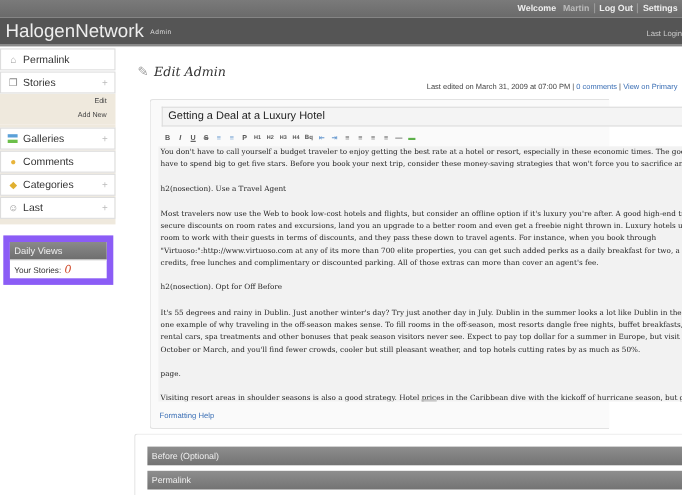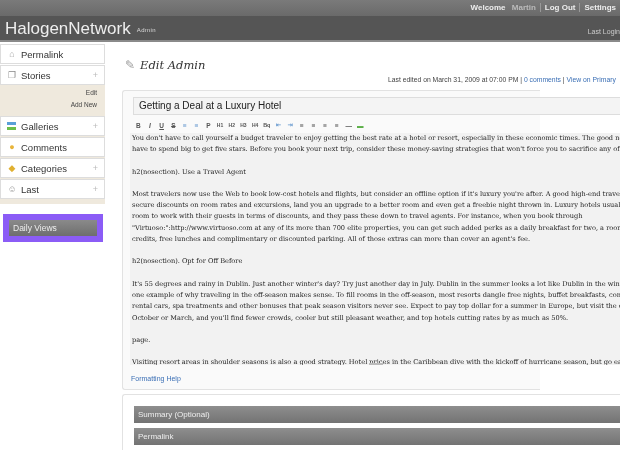--- a/index.html
+++ b/index.html
@@ -22,21 +22,21 @@
   .stack { background: #efe9dd; padding: 3px 0 4px 0; }
   .views { margin-top: 10px; margin-left: 3px; width: 100px; border: 6px solid #8b5cf6; }
   .views .vh { background: linear-gradient(#8a8a8a, #6e6e6e); color: #eee; font-size: 8.5px; height: 16px; line-height: 16px; padding-left: 4px; }
   .views .row { height: 17px; line-height: 17px; font-size: 7.5px; color: #333; padding-left: 4px; border-top: 1px solid #e6e6e6; }
   .views .num { color: #d04a2a; font-family: "DejaVu Serif", serif; font-style: italic; font-size: 10px; margin-left: 3px; }
   .main { position: absolute; left: 120px; top: 50px; width: 500px; }
   .pagetitle { position: absolute; left: 5px; top: 8px; font-family: "DejaVu Serif", serif; font-style: italic; font-size: 11.5px; color: #333; display: flex; align-items: center; }
   .pagetitle .pin { font-size: 12px; color: #999; margin-right: 5px; font-style: normal; }
   .meta { position: absolute; left: 268px; top: 26px; font-size: 6.8px; color: #444; white-space: nowrap; }
   .meta a { color: #3b6fb5; text-decoration: none; }
-  .editbox { position: absolute; left: 2px; top: 40px; width: 418px; height: 300px; border: 1px solid #e2e2e2; border-right: none; border-radius: 3px 0 0 3px; background: #fafafa; }
+  .editbox { position: absolute; left: 16px; top: 40px; width: 418px; height: 300px; border: 1px solid #e2e2e2; border-right: none; border-radius: 3px 0 0 3px; background: #fafafa; }
   .titlein { position: absolute; left: 10px; top: 6px; width: 488px; height: 18px; border: 1px solid #ddd; border-right: none; background: #f4f4f4; font-size: 10px; color: #222; padding-left: 5px; line-height: 16px; }
   .toolbar { position: absolute; left: 8px; top: 28px; width: 490px; height: 12px; display: flex; align-items: center; gap: 3.2px; padding-left: 3px; }
   .toolbar .tb { font-size: 6.5px; color: #555; font-weight: bold; width: 8.5px; text-align: center; }
   .toolbar .blue { color: #6a9bd0; }
   .toolbar .green { color: #5db04a; }
   .content { position: absolute; left: 7px; top: 42px; width: 491px; height: 232px; overflow: hidden; background: #f2f2f2; font-family: "DejaVu Serif", serif; font-size: 6.6px; color: #222; line-height: 11.3px; padding-left: 2px; }
   .content p { margin-bottom: 11px; white-space: nowrap; }
   .content .ul { text-decoration-color: #d33; }
   .fmt { position: absolute; left: 8px; top: 284px; font-size: 7px; color: #3b6fb5; }
   .drag { position: absolute; left: 246px; top: 272px; width: 14px; height: 2px; border-top: 1px solid #bbb; border-bottom: 1px solid #bbb; }
@@ -91,20 +91,21 @@
     </div>
     <div class="navitem">
       <span class="ic" style="color:#999">☺</span>
       <span>Last</span>
       <span class="plus">+</span>
     </div>
   </div>
 
   <div class="views">
     <div class="vh">Daily Views</div>
+    <div class="row"><span>Your Stories:</span><span class="num">0</span></div>
   </div>
 </div>
 
 <div class="main">
   <div class="pagetitle">
     <span class="pin">✎</span>
     <span>Edit Admin</span>
   </div>
   <div class="meta">
     <span>Last edited on March 31, 2009 at 07:00 PM |</span>
@@ -145,16 +146,16 @@
       <p><span>h2(</span><span class="ul">nosection</span><span>). Opt for Off Before</span></p>
       <p><span>It's 55 degrees and rainy in Dublin. Just another winter's day? Try just another day in July. Dublin in the summer looks a lot like Dublin in the winter and is just</span><br><span>one example of why traveling in the off-season makes sense. To fill rooms in the off-season, most resorts dangle free nights, buffet breakfasts, complimentary</span><br><span>rental cars, spa treatments and other bonuses that peak season visitors never see. Expect to pay top dollar for a summer in Europe, but visit the continent in</span><br><span>October or March, and you'll find fewer crowds, cooler but still pleasant weather, and top hotels cutting rates by as much as 50%.</span></p>
       <p>page.</p>
       <p>Visiting resort areas in shoulder seasons is also a good strategy. Hotel prices in the Caribbean dive with the kickoff of hurricane season, but go early in the</p>
     </div>
     <div class="drag"></div>
     <div class="fmt">Formatting Help</div>
   </div>
 
   <div class="lower">
-    <div class="panelbar" style="top:11px">Summary (Optional)</div>
+    <div class="panelbar" style="top:11px">Before (Optional)</div>
     <div class="panelbar" style="top:33px">Permalink</div>
   </div>
 </div>
 
 </body></html>

